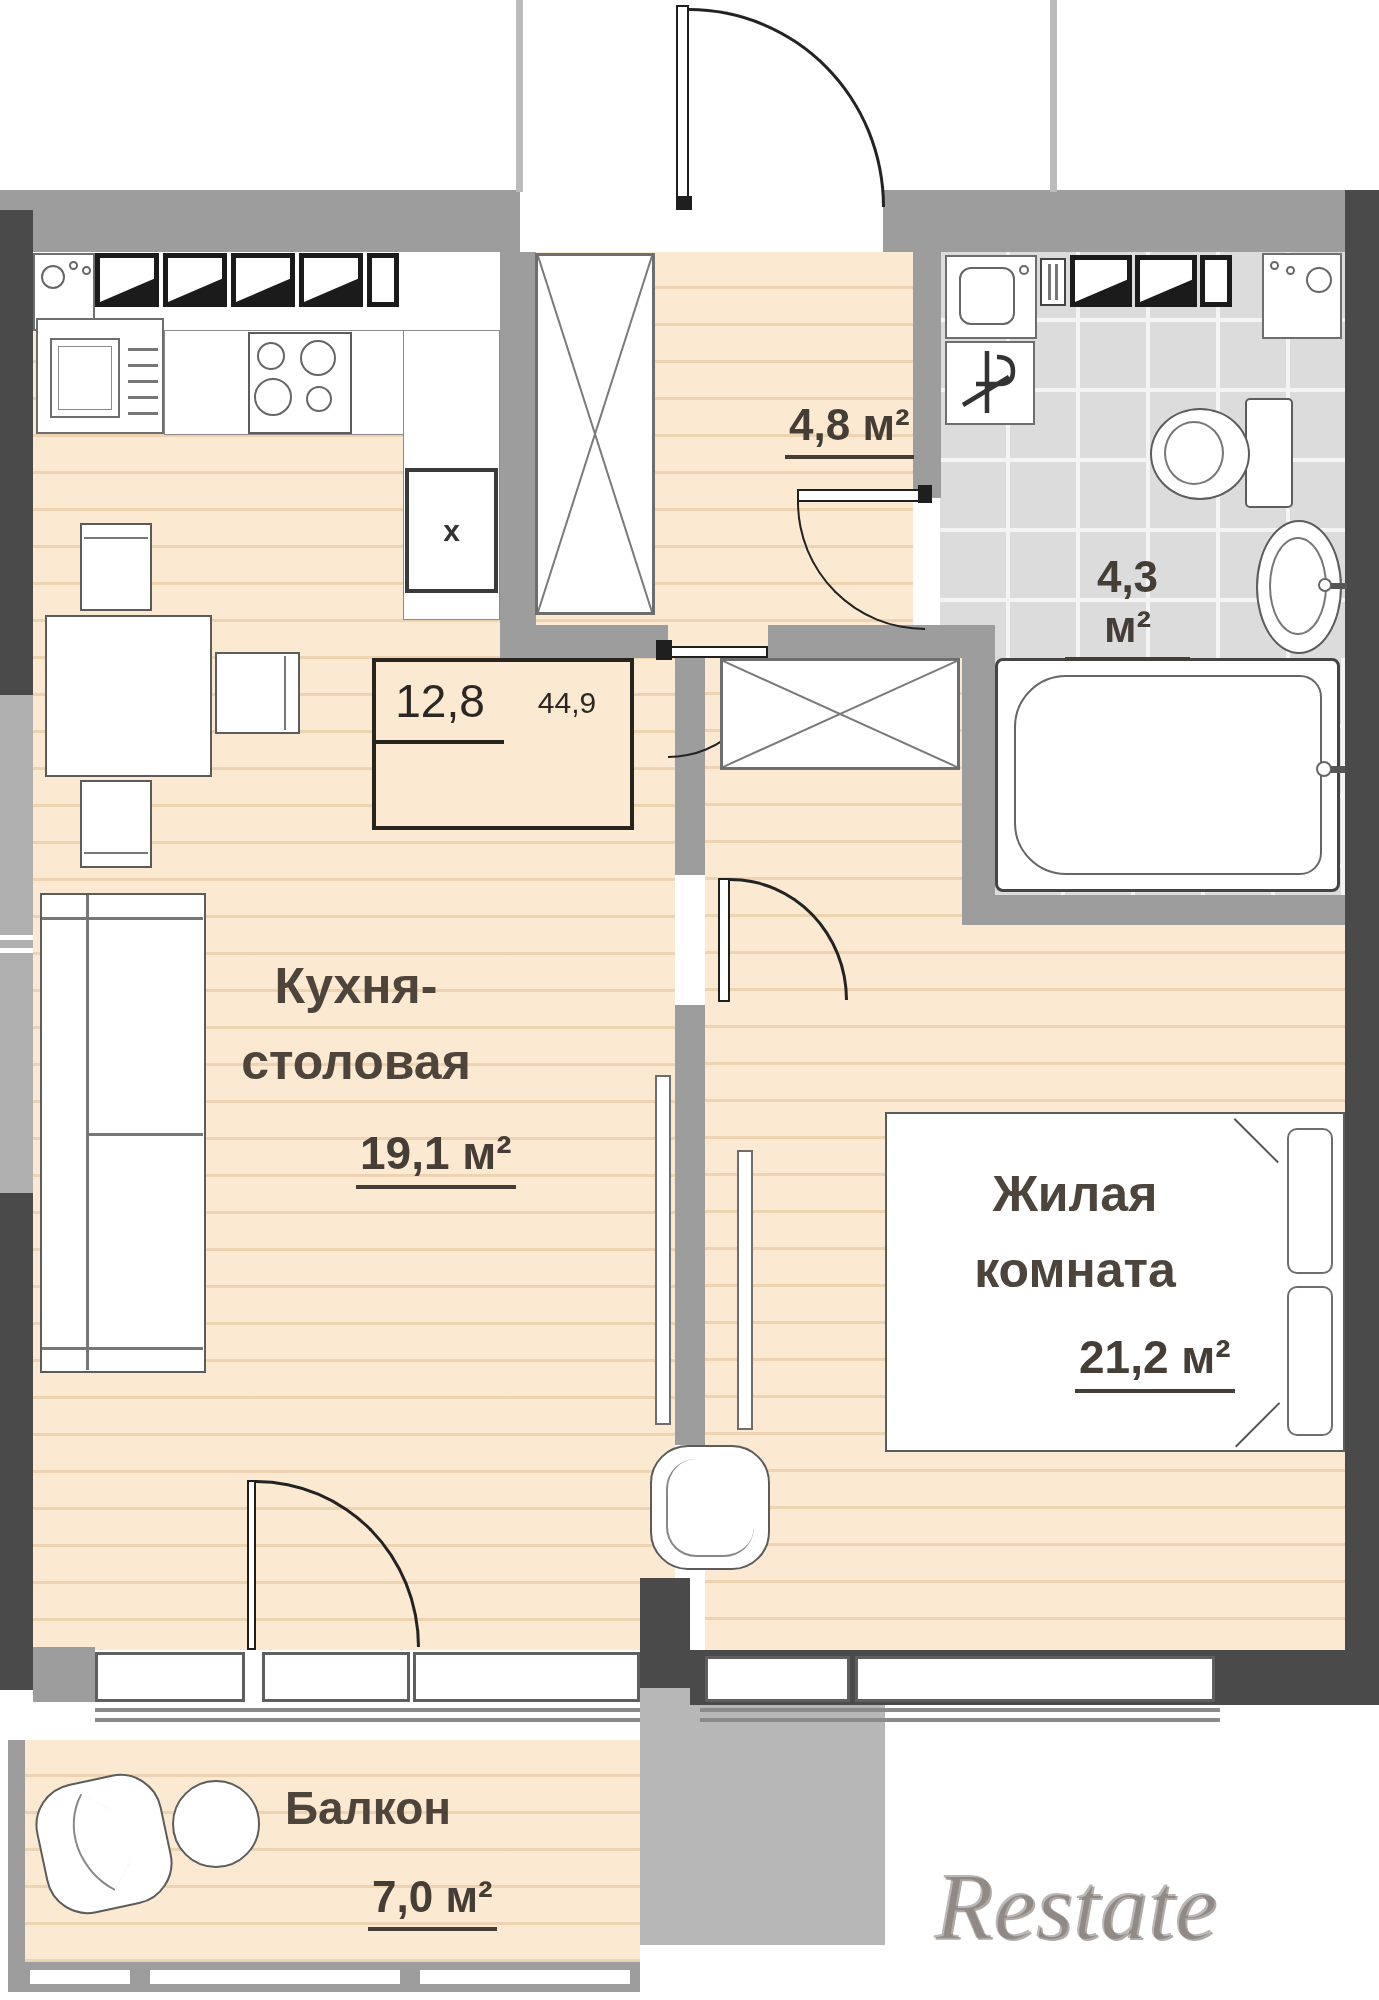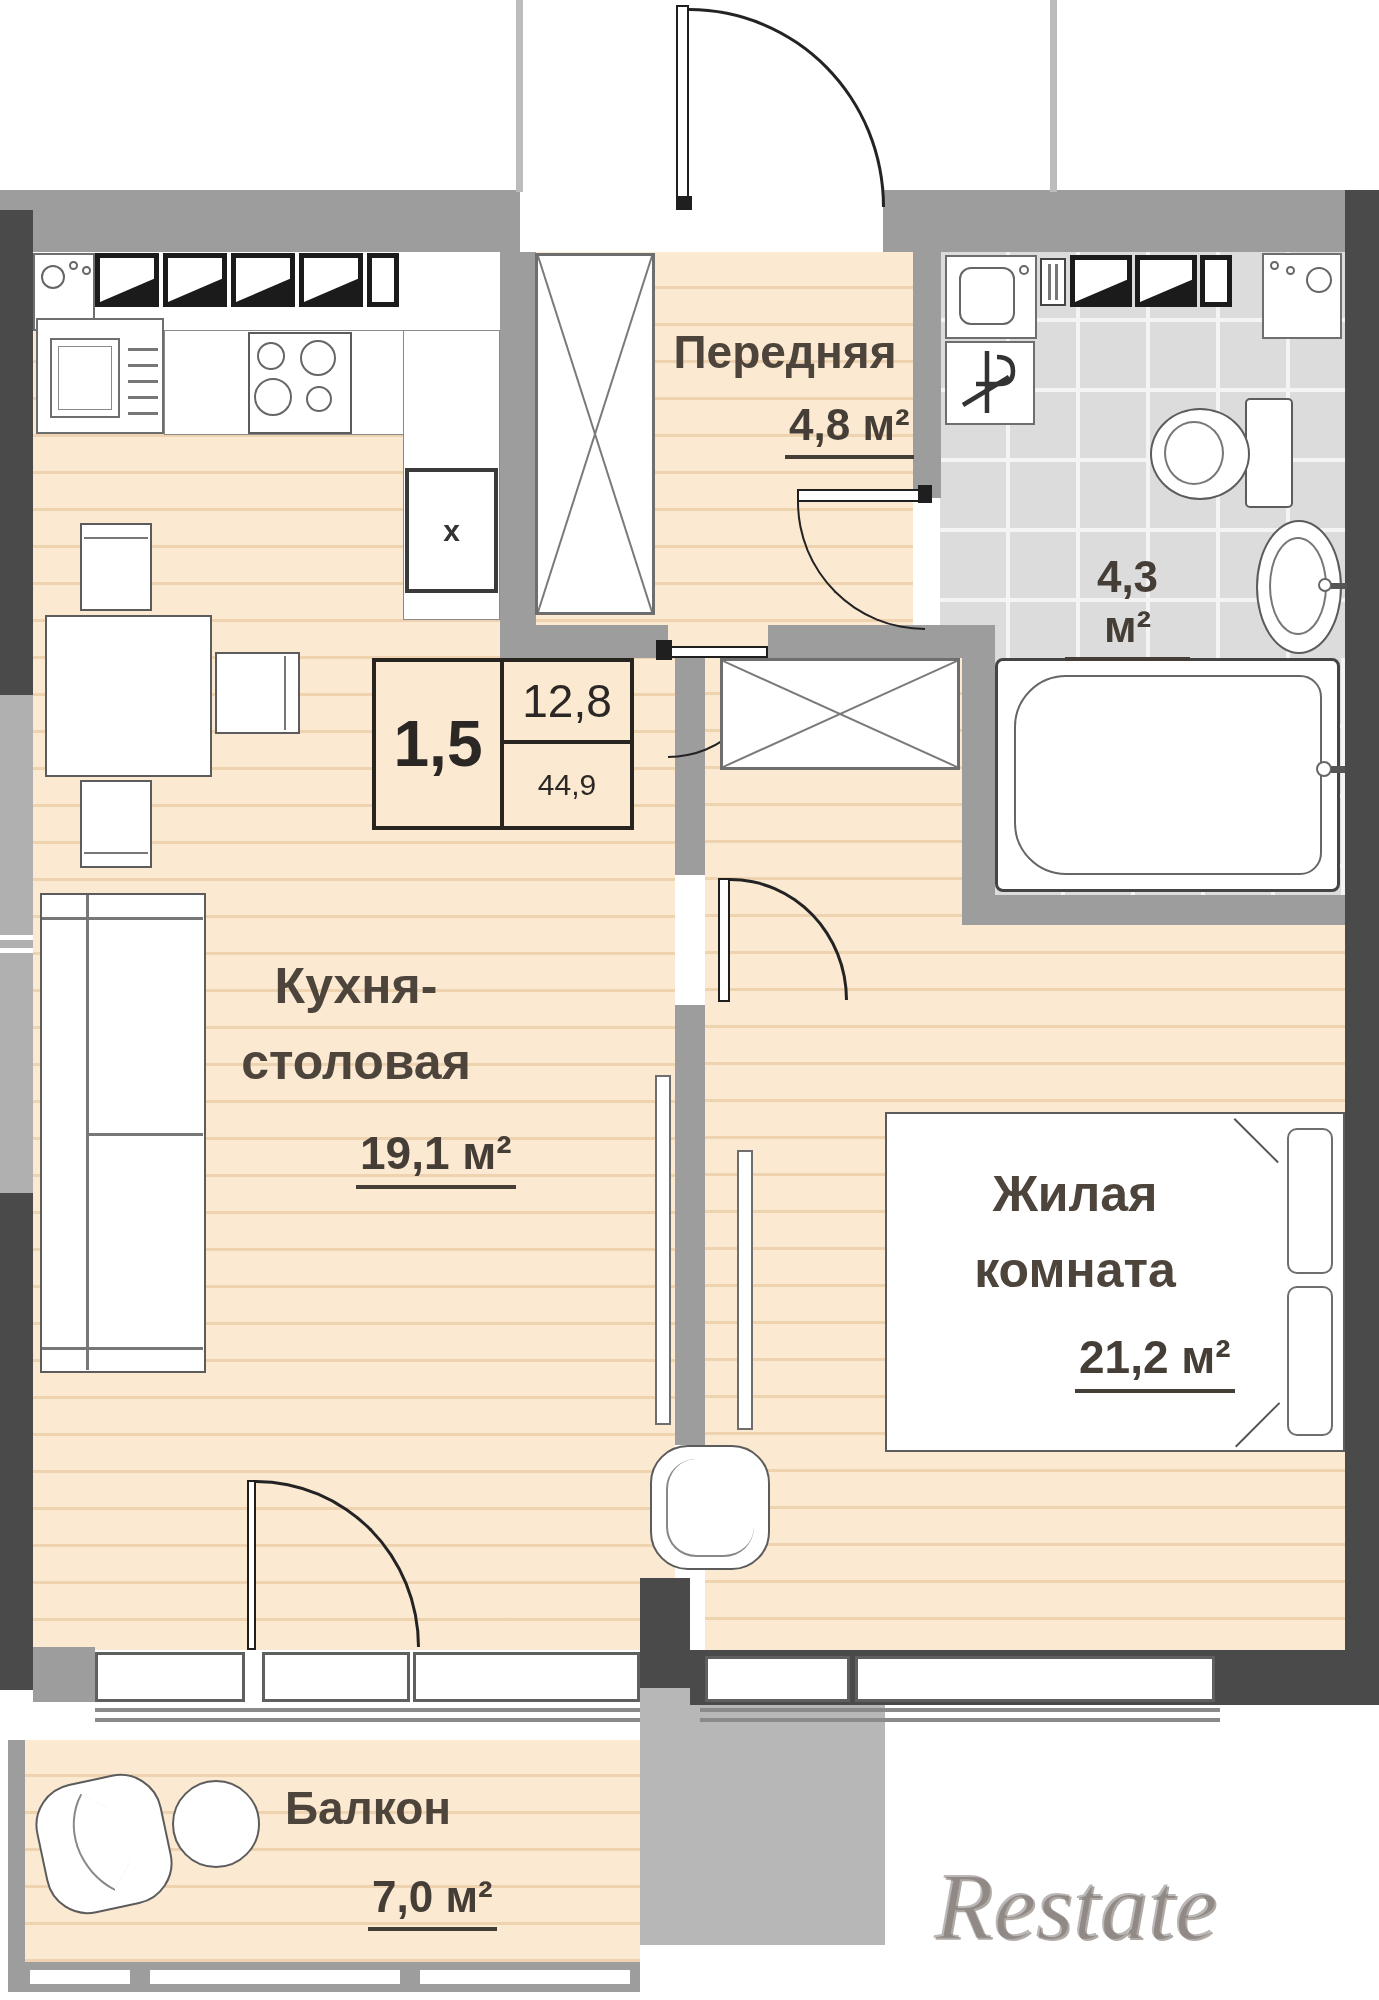--- a/index.html
+++ b/index.html
@@ -237,32 +237,28 @@
     <div class="circ" style="left:318px;top:100px;width:16px;height:16px;"></div>
     <div style="left:333px;top:105px;width:14px;height:7px;background:#555;"></div>
   </div>
 
   <div class="furn" style="left:40px;top:1778px;width:128px;height:132px;border-radius:42px;transform:rotate(-12deg);">
     <div style="left:18px;top:26px;width:76px;height:70px;border-left:2.5px solid #888;border-bottom:2.5px solid #888;border-bottom-left-radius:100%;transform:rotate(40deg);"></div>
   </div>
   <div class="furn" style="left:172px;top:1780px;width:88px;height:88px;border-radius:50%;"></div>
 
   <div id="infobox" style="left:372px;top:658px;width:262px;height:172px;">
-    <div class="ibox-num" style="grid-row:1/3;font-size:64px;font-weight:700;border-right:4px solid #282420;">
-      <span style="position:static;">1,5</span>
-    </div>
     <div class="ibox-num" style="border-bottom:4px solid #282420;font-size:46px;">
       <span style="position:static;">12,8</span>
     </div>
     <div class="ibox-num" style="font-size:30px;">
       <span style="position:static;">44,9</span>
     </div>
   </div>
 
-  <div class="room-name" style="left:655px;top:328px;width:260px;">Передняя</div>
   <div class="room-area" style="left:655px;top:400px;width:260px;">
       <span>4,8 м²</span>
     </div>
 
   <div class="room-area" style="left:940px;top:552px;width:250px;">
       <span>4,3 м²</span>
     </div>
 
   <div class="room-name" style="left:156px;top:1036px;width:400px;font-size:50px;">столовая</div>
   <div class="room-name" style="left:156px;top:960px;width:400px;font-size:50px;">Кухня-</div>

